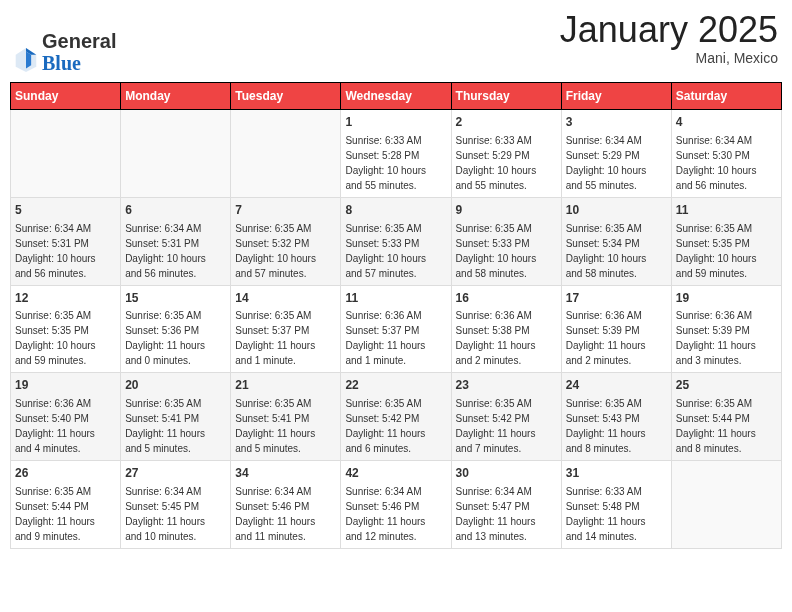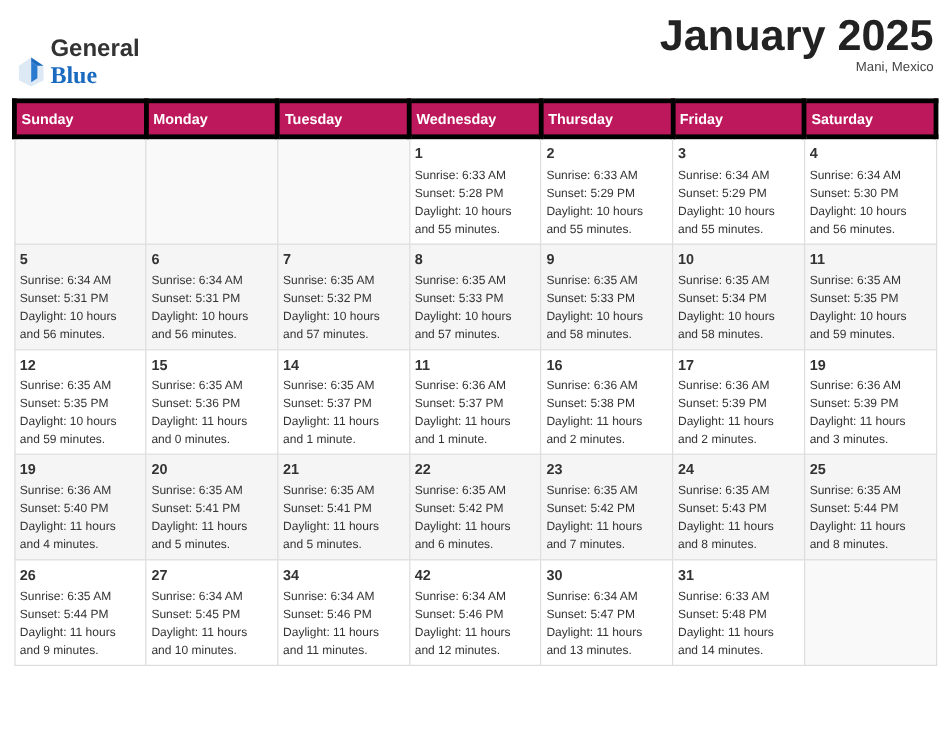--- a/index.html
+++ b/index.html
@@ -32,41 +32,41 @@
     .logo-text .blue { color: #1a6abf; font-family: Liberation Serif, serif; }
     .logo-icon {
       width: 24px;
       height: 28px;
     }
     .title-block {
       text-align: right;
     }
     .month-title {
       font-size: 36px;
-      font-weight: bold;
+      font-weight: normal;
       color: #222;
       line-height: 1.1;
     }
     .location {
-      font-size: 11px;
+      font-size: 14px;
       color: #444;
     }
     .calendar {
       width: 100%;
       border-collapse: collapse;
       border: 1px solid #ccc;
     }
     .calendar th {
-      background-color: #be185d;
+      background-color: #ef4444;
       color: #fff;
       font-size: 12px;
       font-weight: bold;
       padding: 6px 4px;
       text-align: left;
-      border: 4px solid #000000;
+      border: 1px solid #000000;
     }
     .calendar td {
       vertical-align: top;
       border: 1px solid #ddd;
       padding: 4px 4px 4px 4px;
       width: calc(100%/7);
       min-height: 80px;
       background: #fff;
       font-size: 10.5px;
       color: #333;

